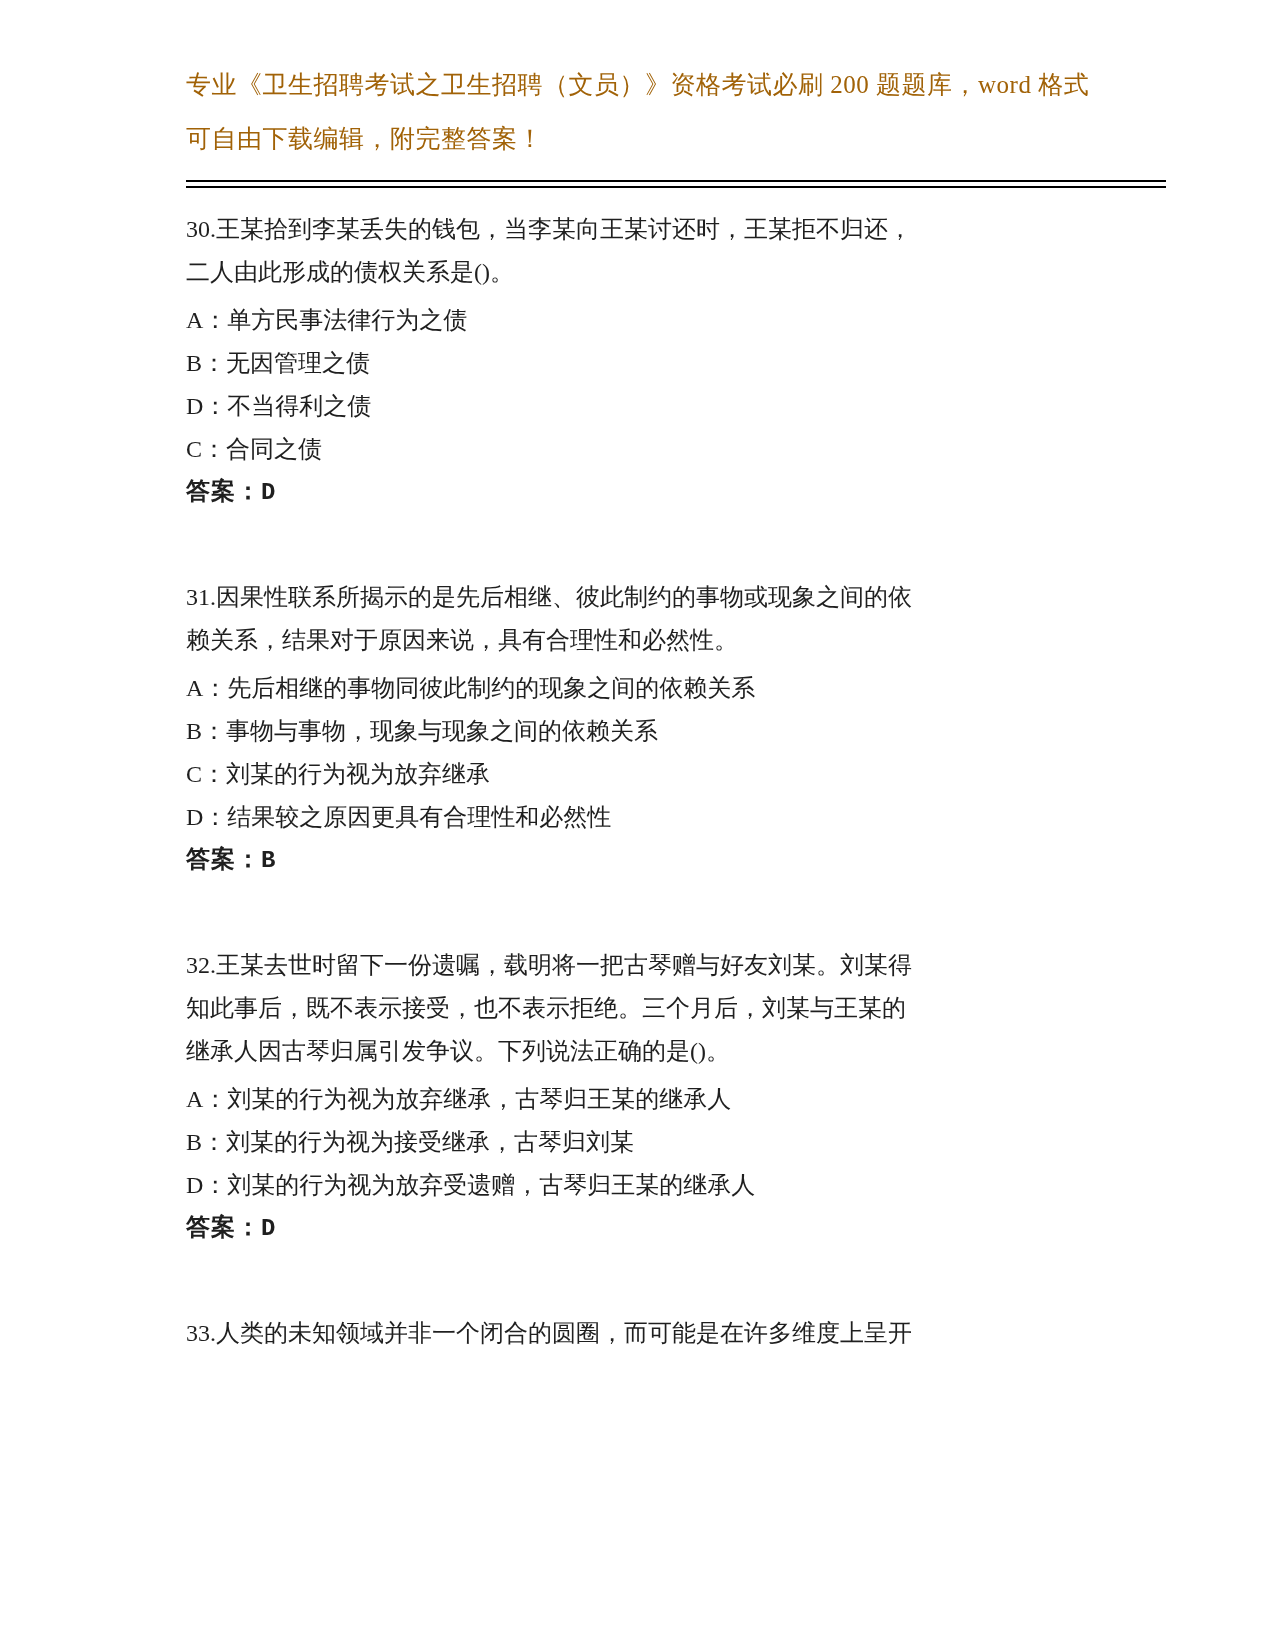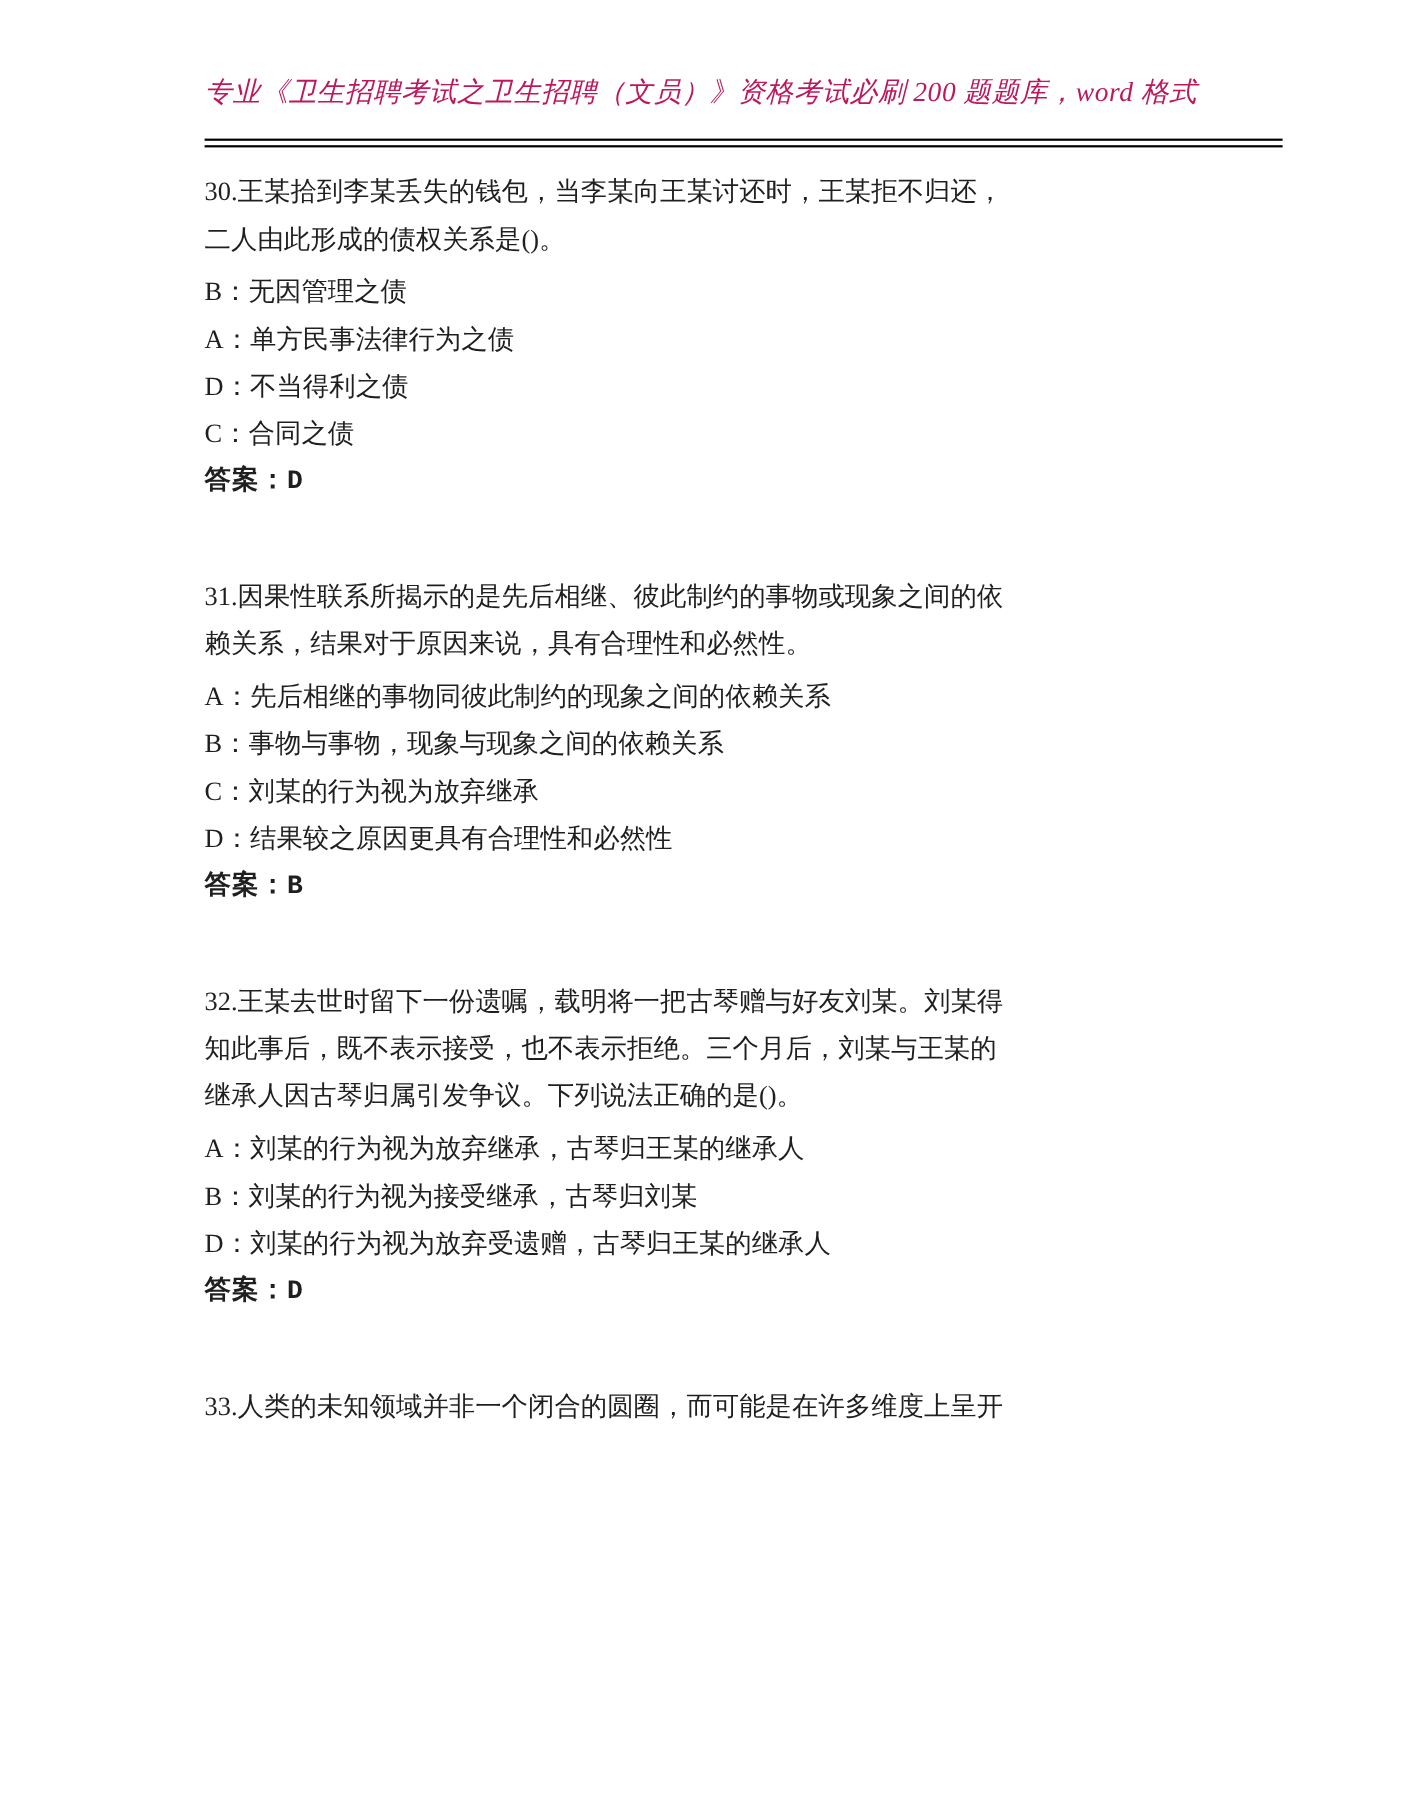--- a/index.html
+++ b/index.html
@@ -21,22 +21,21 @@
     height: 1650px;
     padding: 58px 100px 0 186px;
   }
   .content {
     width: 980px;
   }
   .doc-header {
     font-size: 25px;
     line-height: 54px;
     letter-spacing: 0.5px;
-    color: #be185d;
-    font-style: italic;
+    color: #a16207;
   }
   .doc-header p {
     margin: 0;
     white-space: nowrap;
   }
   .double-rule {
     margin-top: 14px;
     width: 980px;
     height: 4px;
     border-top: 2px solid #000000;
@@ -70,32 +69,33 @@
   }
 </style>
 </head>
 <body>
 
 <div class="page">
   <div class="content">
 
     <header class="doc-header">
       <p>专业《卫生招聘考试之卫生招聘（文员）》资格考试必刷 200 题题库，word 格式</p>
+      <p>可自由下载编辑，附完整答案！</p>
     </header>
 
     <div class="double-rule"></div>
 
     <main class="questions">
 
       <section class="question">
         <p class="qline">30.王某拾到李某丢失的钱包，当李某向王某讨还时，王某拒不归还，</p>
         <p class="qline">二人由此形成的债权关系是()。</p>
         <div class="options">
+          <p class="opt">A：单方民事法律行为之债</p>
           <p class="opt">B：无因管理之债</p>
-          <p class="opt">A：单方民事法律行为之债</p>
           <p class="opt">D：不当得利之债</p>
           <p class="opt">C：合同之债</p>
         </div>
         <p class="answer">答案：D</p>
       </section>
 
       <section class="question">
         <p class="qline">31.因果性联系所揭示的是先后相继、彼此制约的事物或现象之间的依</p>
         <p class="qline">赖关系，结果对于原因来说，具有合理性和必然性。</p>
         <div class="options">

